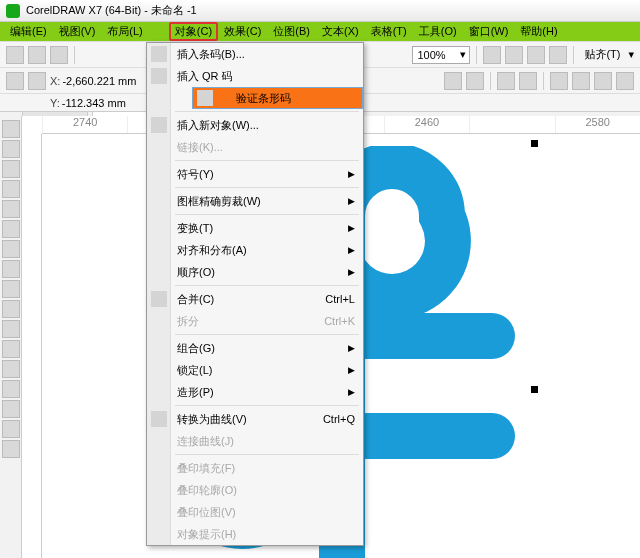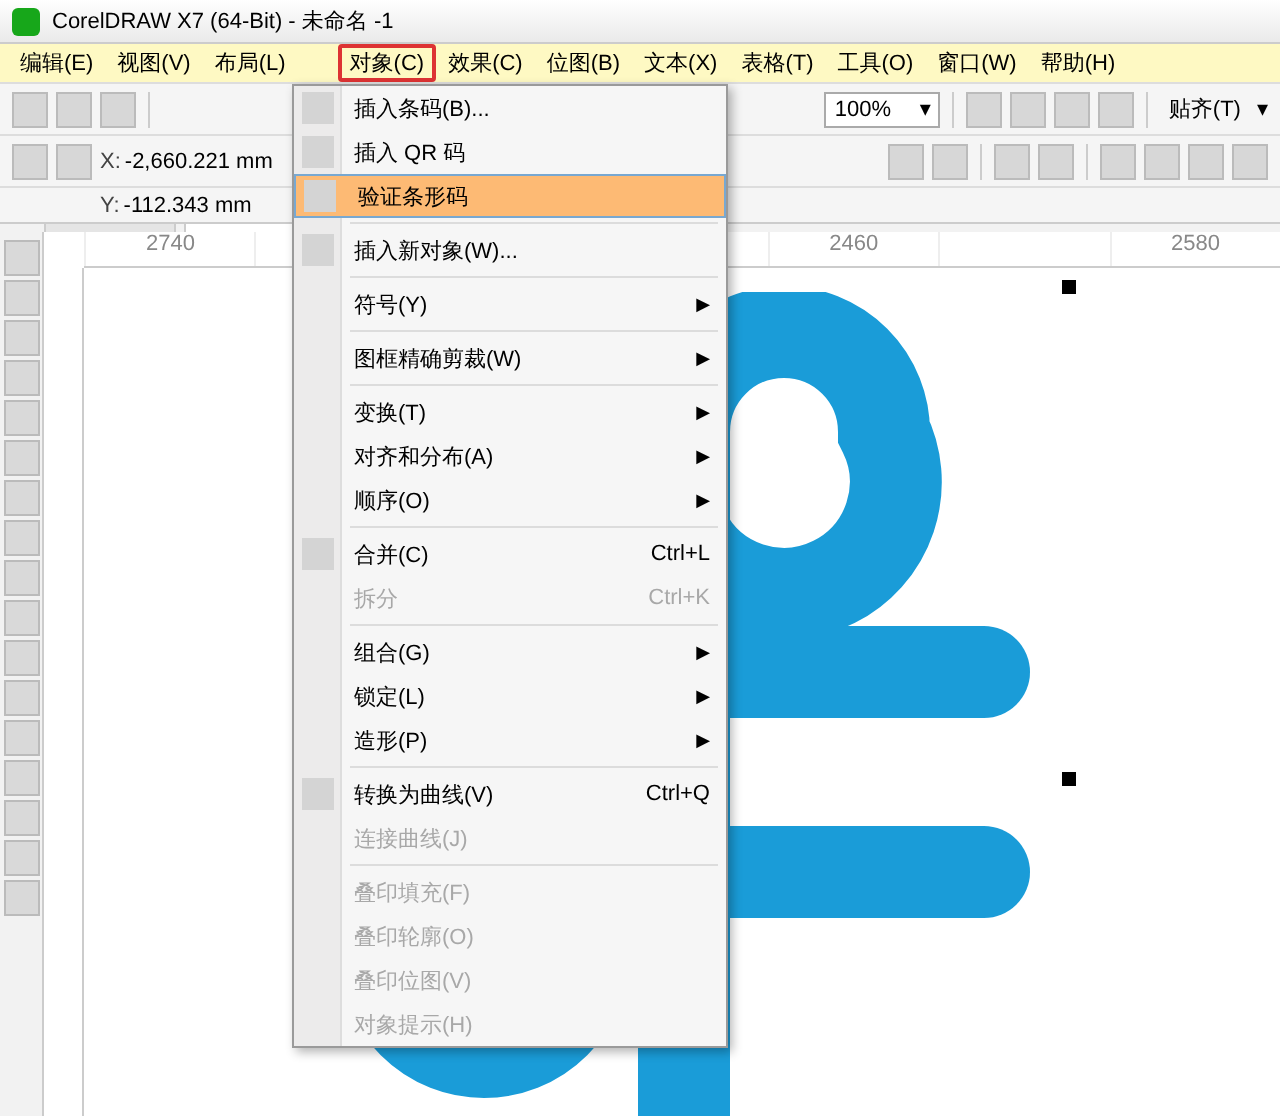--- a/index.html
+++ b/index.html
@@ -1,19 +1,19 @@
 <!DOCTYPE html>
 <html><head>
 <meta charset="utf-8">
 <style>
 * { margin: 0; padding: 0; box-sizing: border-box; font-family: "Microsoft YaHei", Tahoma, sans-serif; font-size: 11px; }
 body { background: #e8e8e8; width: 640px; height: 558px; overflow: hidden; position: relative; }
 .titlebar { background: linear-gradient(#fff,#eaeaea); height: 22px; display: flex; align-items: center; padding: 0 6px; border-bottom: 1px solid #ccc; }
 .titlebar .icon { width: 14px; height: 14px; background: #17a71a; border-radius: 3px; margin-right: 6px; }
-.menubar { background: #fef9c3; height: 20px; display: flex; align-items: flex-start; padding: 0 4px; border-bottom: 1px solid #ddd; }
+.menubar { background: #84cc16; height: 20px; display: flex; align-items: flex-start; padding: 0 4px; border-bottom: 1px solid #ddd; }
 .menubar .mitem { padding: 2px 6px; cursor: default; }
 .menubar .mitem.active { border: 2px solid #d33; border-radius: 2px; padding: 0 4px; margin-left: 20px; }
 .toolbar1, .toolbar2 { background: #f5f5f5; height: 26px; display: flex; align-items: center; gap: 4px; padding: 0 6px; border-bottom: 1px solid #ddd; }
 .tbicon { width: 18px; height: 18px; background: #d7d7d7; border: 1px solid #bbb; }
 .tbsep { width: 1px; height: 18px; background: #ccc; margin: 0 2px; }
 .zoombox { width: 58px; height: 18px; border: 1px solid #aaa; background: #fff; display: flex; align-items: center; padding: 0 4px; }
 .zoombox span { flex: 1; }
 .coordrow { display: flex; align-items: center; gap: 2px; }
 .coordrow .lbl { color: #444; }
 .coordrow .val { min-width: 70px; }
@@ -30,21 +30,21 @@
 .shape { position: absolute; left: 130px; top: 30px; width: 380px; height: 420px; }
 .selbox { position: absolute; left: 128px; top: 28px; width: 384px; height: 492px; border: 0 dashed #000; }
 .selh { position: absolute; width: 7px; height: 7px; background: #000; }
 .dropdown { position: absolute; left: 146px; top: 42px; width: 218px; background: #f6f6f6; border: 1px solid #9a9a9a; box-shadow: 2px 2px 5px rgba(0,0,0,.3); z-index: 50; }
 .dropdown .iconcol { position: absolute; left: 0; top: 0; bottom: 0; width: 24px; background: #ecebeb; border-right: 1px solid #ddd; }
 .dropdown .row { position: relative; height: 22px; display: flex; align-items: center; padding-left: 30px; padding-right: 8px; cursor: default; }
 .dropdown .row.disabled { color: #a8a8a8; }
 .dropdown .row .sc { margin-left: auto; }
 .dropdown .row .arr { margin-left: auto; font-size: 9px; }
 .dropdown .sep { height: 1px; background: #dcdcdc; margin: 2px 4px 2px 28px; }
-.dropdown .row.highlight { background: #fdba74; border: 1px solid #78a8d1; height: 22px; padding-left: 31px; }
+.dropdown .row.highlight { background: #f97316; border: 1px solid #78a8d1; height: 22px; padding-left: 43px; margin-left: 45px; }
 .dropdown .row .ricon { position: absolute; left: 4px; width: 16px; height: 16px; background: #d4d4d4; }
 .dropdown .row.boxitem { outline: 2px solid #d33; outline-offset: -1px; }
 </style>
 </head>
 <body>
 
 <div class="titlebar">
   <div class="icon"></div>
   <span>CorelDRAW X7 (64-Bit) - 未命名 -1</span>
 </div>
@@ -174,20 +174,23 @@
     </div>
     <div class="row highlight">
       <div class="ricon"></div>
       <span>验证条形码</span>
     </div>
     <div class="sep"></div>
     <div class="row">
       <div class="ricon"></div>
       <span>插入新对象(W)...</span>
     </div>
+    <div class="row disabled">
+      <span>链接(K)...</span>
+    </div>
     <div class="sep"></div>
     <div class="row">
       <span>符号(Y)</span>
       <span class="arr">▶</span>
     </div>
     <div class="sep"></div>
     <div class="row">
       <span>图框精确剪裁(W)</span>
       <span class="arr">▶</span>
     </div>

